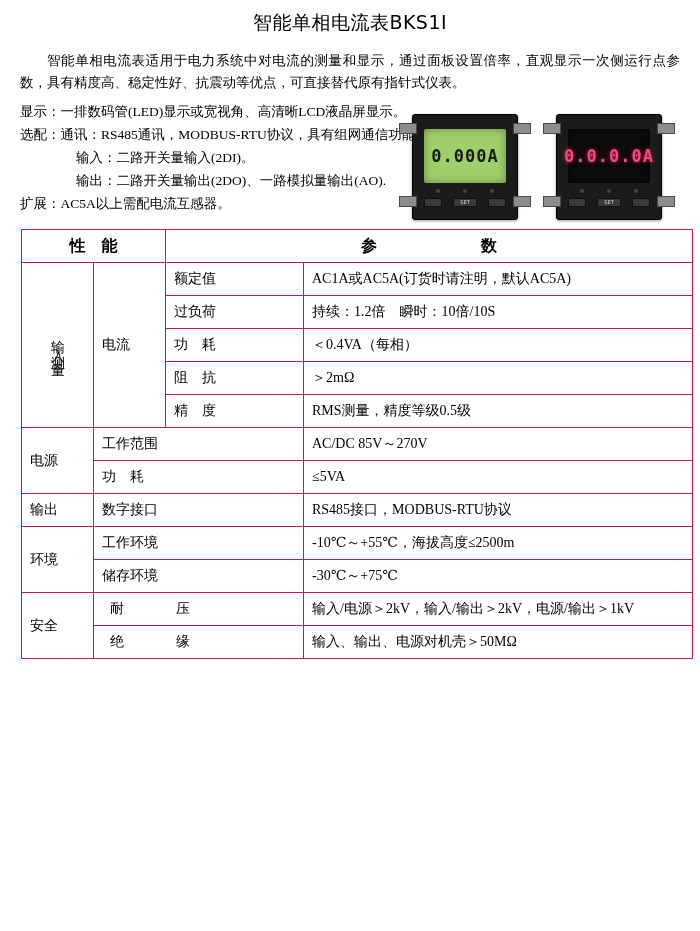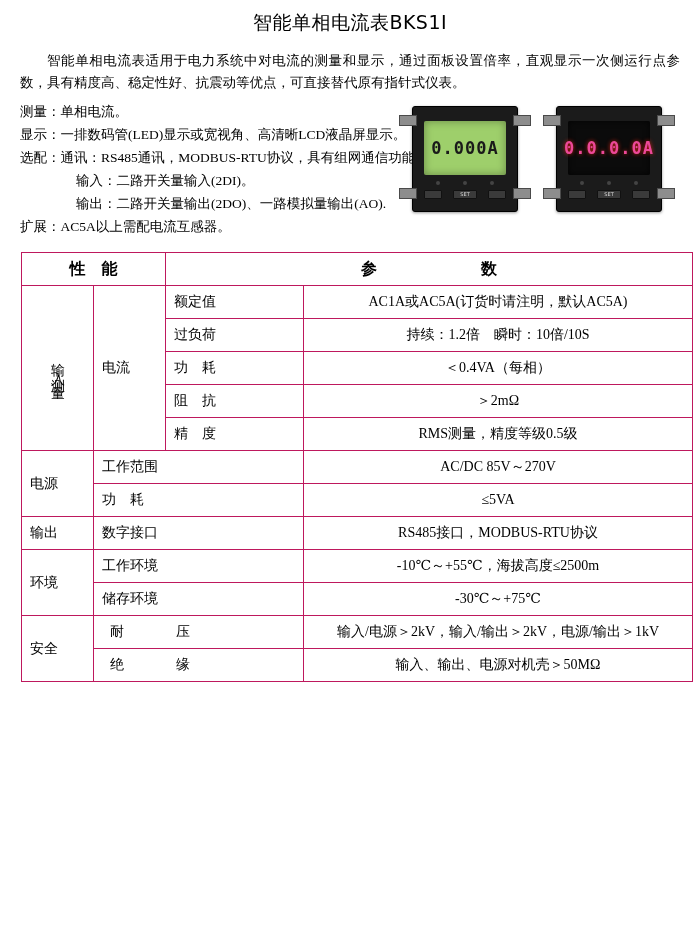--- a/index.html
+++ b/index.html
@@ -50,21 +50,21 @@
   .spec-line .lbl {
     display: inline-block;
   }
   .indent-1 { padding-left: 0; }
   .indent-3 { padding-left: 56px; }
 
   
   .meters {
     position: absolute;
     right: 6px;
-    top: 0;
+    top: 8px;
     width: 270px;
     height: 130px;
   }
   .meter {
     position: absolute;
     top: 6px;
     width: 104px;
     height: 104px;
     background: #1b1b1b;
     border: 1px solid #000;
@@ -181,38 +181,37 @@
   }
   .cell-center {
     font-family: Liberation Mono, monospace;
   }
   .cell-sp {
     text-align: left;
     letter-spacing: 8px;
     text-indent: 8px;
   }
   .cell-left {
-    text-align: center;
+    text-align: left;
     padding-left: 10px;
   }
   .col1 { width: 72px; }
   .col2 { width: 72px; }
   .col3 { width: 138px; }
 </style>
 </head>
 <body>
 
 <div class="page">
 
   <div class="title">智能单相电流表BKS1I</div>
 
   <div class="intro">智能单相电流表适用于电力系统中对电流的测量和显示，通过面板设置倍率，直观显示一次侧运行点参数，具有精度高、稳定性好、抗震动等优点，可直接替代原有指针式仪表。</div>
 
   <div class="specs">
-    <div class="spec-line indent-1"><span class="lbl">测量：</span><span>单相电流。</span></div>
     <div class="spec-line indent-1"><span class="lbl">显示：</span><span>一排数码管(LED)显示或宽视角、高清晰LCD液晶屏显示。</span></div>
     <div class="spec-line indent-1"><span class="lbl">选配：</span><span>通讯：RS485通讯，MODBUS-RTU协议，具有组网通信功能。</span></div>
     <div class="spec-line indent-3"><span class="lbl"></span><span>输入：二路开关量输入(2DI)。</span></div>
     <div class="spec-line indent-3"><span class="lbl"></span><span>输出：二路开关量输出(2DO)、一路模拟量输出(AO).</span></div>
     <div class="spec-line indent-1"><span class="lbl">扩展：</span><span>AC5A以上需配电流互感器。</span></div>
 
     <div class="meters">
       <div class="meter left">
         <div class="bracket tl"></div>
         <div class="bracket bl"></div>

